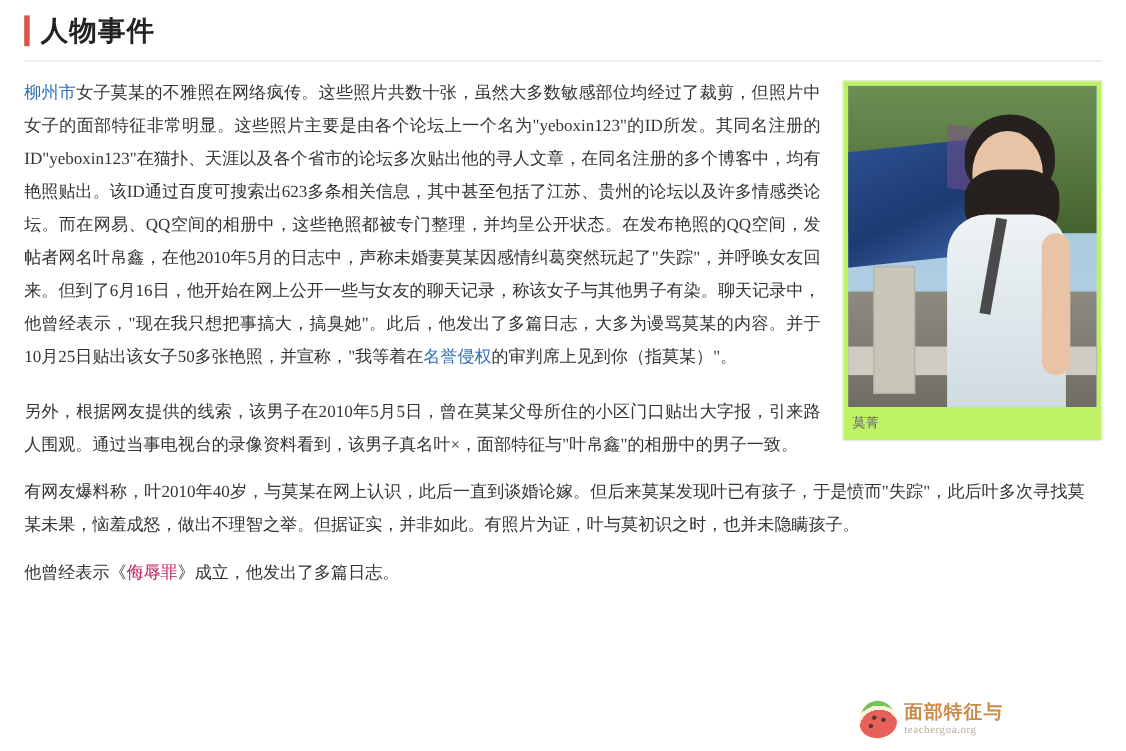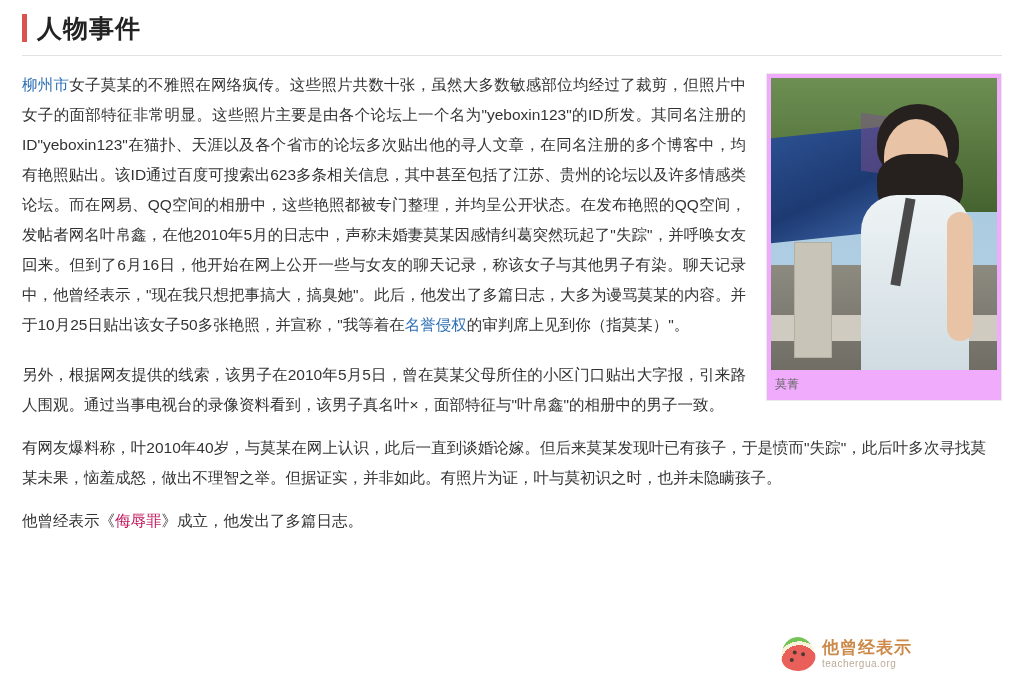--- a/index.html
+++ b/index.html
@@ -13,20 +13,21 @@
   }
   body {
     font-family: "Liberation Sans", "DejaVu Sans", sans-serif;
     color: #2b2b2b;
   }
   .page {
     position: relative;
     width: 936px;
     height: 683px;
     padding: 0 22px;
+    font-family: Liberation Serif, serif;
   }
   
   .heading-wrap {
     display: flex;
     align-items: center;
     padding-top: 14px;
   }
   .heading-bar {
     width: 5px;
     height: 28px;
@@ -49,21 +50,21 @@
   
   .article {
     margin-top: 14px;
     width: 980px;
     position: relative;
   }
   .figure {
     float: right;
     width: 236px;
     margin: 3px 0 10px 20px;
-    background: #f0abfc;
+    background: #bef264;
     border: 1px solid #eaeaea;
     padding: 4px 4px 0 4px;
   }
   .photo {
     width: 226px;
     height: 292px;
     position: relative;
     overflow: hidden;
     background: linear-gradient(#9fc3dd, #b9d4e6);
   }
@@ -212,18 +213,18 @@
     <p class="first" id="p1"><a class="link" href="#" style="color: rgb(47, 111, 181);">柳州市</a><span>女子莫某的不雅照在网络疯传。这些照片共数十张，虽然大多数敏感部位均经过了裁剪，但照片中女子的面部特征非常明显。这些照片主要是由各个论坛上一个名为"yeboxin123"的ID所发。其同名注册的ID"yeboxin123"在猫扑、天涯以及各个省市的论坛多次贴出他的寻人文章，在同名注册的多个博客中，均有艳照贴出。该ID通过百度可搜索出623多条相关信息，其中甚至包括了江苏、贵州的论坛以及许多情感类论坛。而在网易、QQ空间的相册中，这些艳照都被专门整理，并均呈公开状态。在发布艳照的QQ空间，发帖者网名叶帛鑫，在他2010年5月的日志中，声称未婚妻莫某因感情纠葛突然玩起了"失踪"，并呼唤女友回来。但到了6月16日，他开始在网上公开一些与女友的聊天记录，称该女子与其他男子有染。聊天记录中，他曾经表示，"现在我只想把事搞大，搞臭她"。此后，他发出了多篇日志，大多为谩骂莫某的内容。并于10月25日贴出该女子50多张艳照，并宣称，"我等着在</span><a class="link" href="#" style="color: rgb(47, 111, 181);">名誉侵权</a><span>的审判席上见到你（指莫某）"。</span></p>
     <p id="p2"><span>另外，根据网友提供的线索，该男子在2010年5月5日，曾在莫某父母所住的小区门口贴出大字报，引来路人围观。通过当事电视台的录像资料看到，该男子真名叶×，面部特征与"叶帛鑫"的相册中的男子一致。</span></p>
     <p id="p3"><span>有网友爆料称，叶2010年40岁，与莫某在网上认识，此后一直到谈婚论嫁。但后来莫某发现叶已有孩子，于是愤而"失踪"，此后叶多次寻找莫某未果，恼羞成怒，做出不理智之举。但据证实，并非如此。有照片为证，叶与莫初识之时，也并未隐瞒孩子。</span></p>
     <p id="p4"><span>他曾经表示《</span><a class="link" href="#" style="color: #be185d;">侮辱罪</a><span>》成立，他发出了多篇日志。</span></p>
 
   </div>
 
   <div class="watermark">
     <div class="wm-melon"></div>
     <div class="wm-text">
-      <div class="wm-main">他曾经表示</div>
+      <div class="wm-main">面部特征与</div>
       <div class="wm-sub">teachergua.org</div>
     </div>
   </div>
 
 </div>
 
 </body></html>

